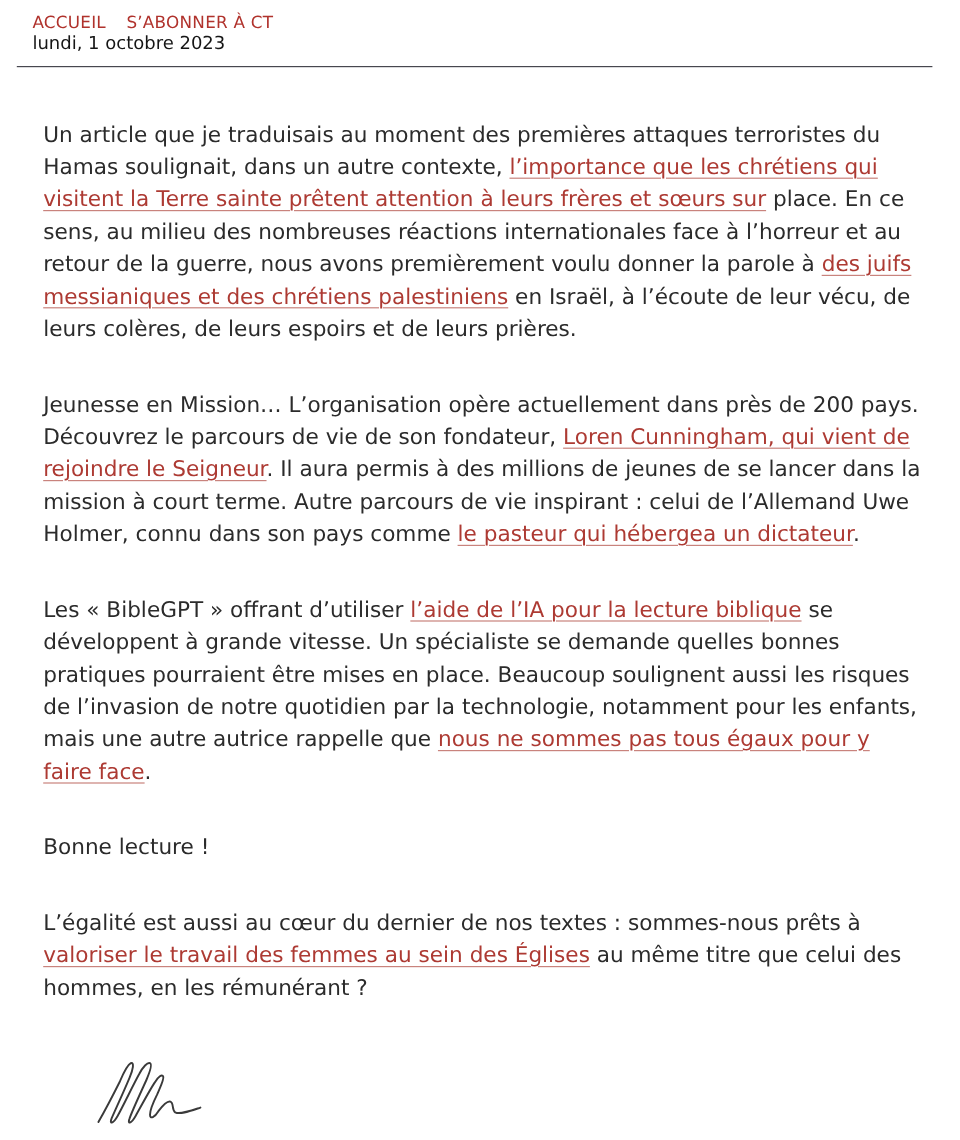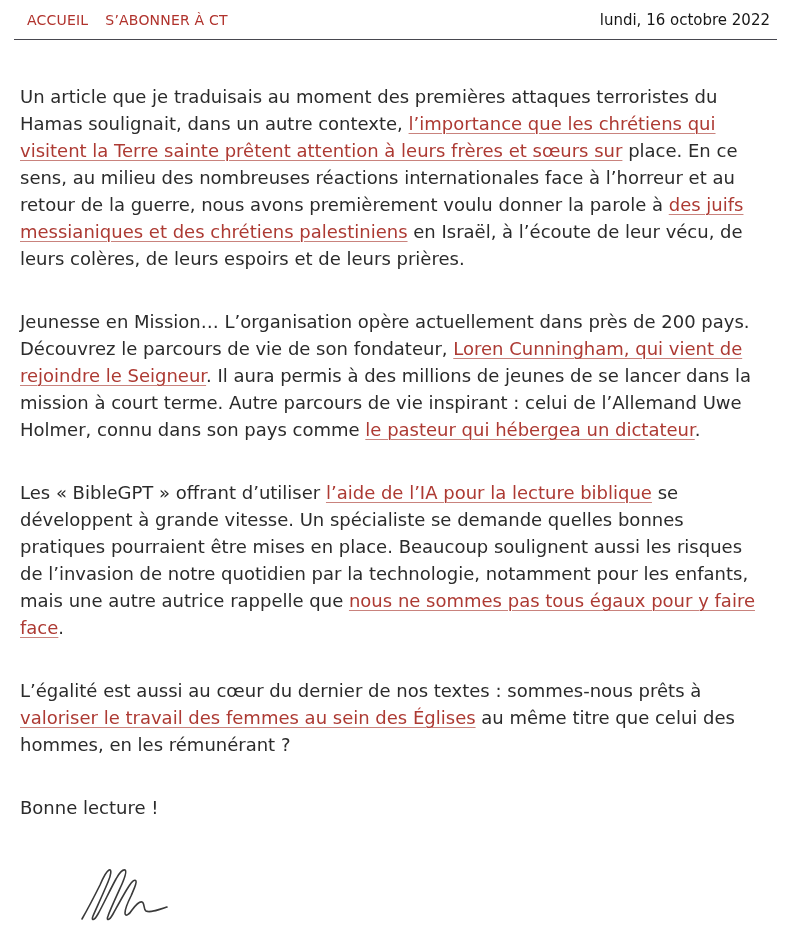--- a/index.html
+++ b/index.html
@@ -14,34 +14,35 @@
   *{box-sizing:border-box;}
   html,body{margin:0;padding:0;background:var(--bg);}
   body{font-family:"DejaVu Sans","Liberation Sans",sans-serif;}
   .page{
     width:800px;height:950px;background:var(--bg);
     overflow:hidden;position:relative;
   }
   .header-row{
     display:flex;justify-content:space-between;align-items:baseline;
     padding:11px 30px 0 27px;
+    flex-direction:column;
   }
   .nav{display:flex;gap:17px;flex-wrap:nowrap;}
   .nav-link{
     color:var(--nav-link);text-decoration:none;
     font-size:14px;letter-spacing:.2px;white-space:nowrap;
   }
   .date{color:var(--date);font-size:15px;white-space:nowrap;}
   .divider{
     border:none;border-top:1px solid var(--divider);
     margin:10px 23px 0 14px;height:0;
   }
   .content{padding:43px 30px 0 20px;}
   .para{
-    margin:0 0 36px 0;
+    margin:0 0 36px 16px;
     font-size:18px;line-height:27px;color:var(--body-text);
   }
   .inline-link{
     color:var(--body-link);
     text-decoration:underline;
     text-decoration-color:var(--underline);
     text-decoration-thickness:1px;
     text-underline-offset:3px;
   }
   .signature{margin:44px 0 0 52px;width:100px;height:62px;}
@@ -50,32 +51,32 @@
 </head>
 <body>
 
 <div class="page">
 
   <header class="header-row">
     <nav class="nav">
       <a href="#" class="nav-link">ACCUEIL</a>
       <a href="#" class="nav-link">S’ABONNER À CT</a>
     </nav>
-    <div class="date">lundi, 16 octobre 2022</div>
+    <div class="date">lundi, 1 octobre 2023</div>
   </header>
 
   <hr class="divider">
 
   <main class="content">
     <div id="paragraphs">
         <p class="para"><span>Un article que je traduisais au moment des premières attaques terroristes du Hamas soulignait, dans un autre contexte, </span><a href="#" class="inline-link">l’importance que les chrétiens qui visitent la Terre sainte prêtent attention à leurs frères et sœurs sur</a><span> place. En ce sens, au milieu des nombreuses réactions internationales face à l’horreur et au retour de la guerre, nous avons premièrement voulu donner la parole à </span><a href="#" class="inline-link">des juifs messianiques et des chrétiens palestiniens</a><span> en Israël, à l’écoute de leur vécu, de leurs colères, de leurs espoirs et de leurs prières.</span></p>
         <p class="para"><span>Jeunesse en Mission… L’organisation opère actuellement dans près de 200 pays. Découvrez le parcours de vie de son fondateur, </span><a href="#" class="inline-link">Loren Cunningham, qui vient de rejoindre le Seigneur</a><span>. Il aura permis à des millions de jeunes de se lancer dans la mission à court terme. Autre parcours de vie inspirant&nbsp;: celui de l’Allemand Uwe Holmer, connu dans son pays comme </span><a href="#" class="inline-link">le pasteur qui hébergea un dictateur</a><span>.</span></p>
         <p class="para"><span>Les «&nbsp;BibleGPT&nbsp;» offrant d’utiliser </span><a href="#" class="inline-link">l’aide de l’IA pour la lecture biblique</a><span> se développent à grande vitesse. Un spécialiste se demande quelles bonnes pratiques pourraient être mises en place. Beaucoup soulignent aussi les risques de l’invasion de notre quotidien par la technologie, notamment pour les enfants, mais une autre autrice rappelle que </span><a href="#" class="inline-link">nous ne sommes pas tous égaux pour y faire face</a><span>.</span></p>
+        <p class="para"><span>Bonne lecture&nbsp;!</span></p>
         <p class="para"><span>L’égalité est aussi au cœur du dernier de nos textes&nbsp;: sommes-nous prêts à </span><a href="#" class="inline-link">valoriser le travail des femmes au sein des Églises</a><span> au même titre que celui des hommes, en les rémunérant&nbsp;?</span></p>
-        <p class="para"><span>Bonne lecture&nbsp;!</span></p>
       </div>
 
     <div class="signature">
       <svg width="100" height="62" viewBox="0 0 100 62" xmlns="http://www.w3.org/2000/svg" aria-hidden="true">
         <path d="M10 54 C14 47 21 34 28 20 C31 13 35 6 37 5 C40 4 39 10 36 17 C31 29 24 44 21 51 C19 56 22 56 26 49 C31 40 39 23 44 14 C47 8 51 4 53 5 C55 6 53 12 50 19 C45 30 38 45 36 51 C34 56 37 56 41 49 C46 40 53 27 57 21 C60 16 63 14 64 16 C65 18 62 24 59 31 C56 37 53 45 53 48 C53 52 57 50 60 45 C63 41 67 36 70 37 C73 38 71 44 74 46 C78 48 86 45 95 42" fill="none" stroke="#3a3a3a" stroke-width="1.6" stroke-linecap="round" stroke-linejoin="round"></path>
       </svg>
     </div>
   </main>
 
 </div>

